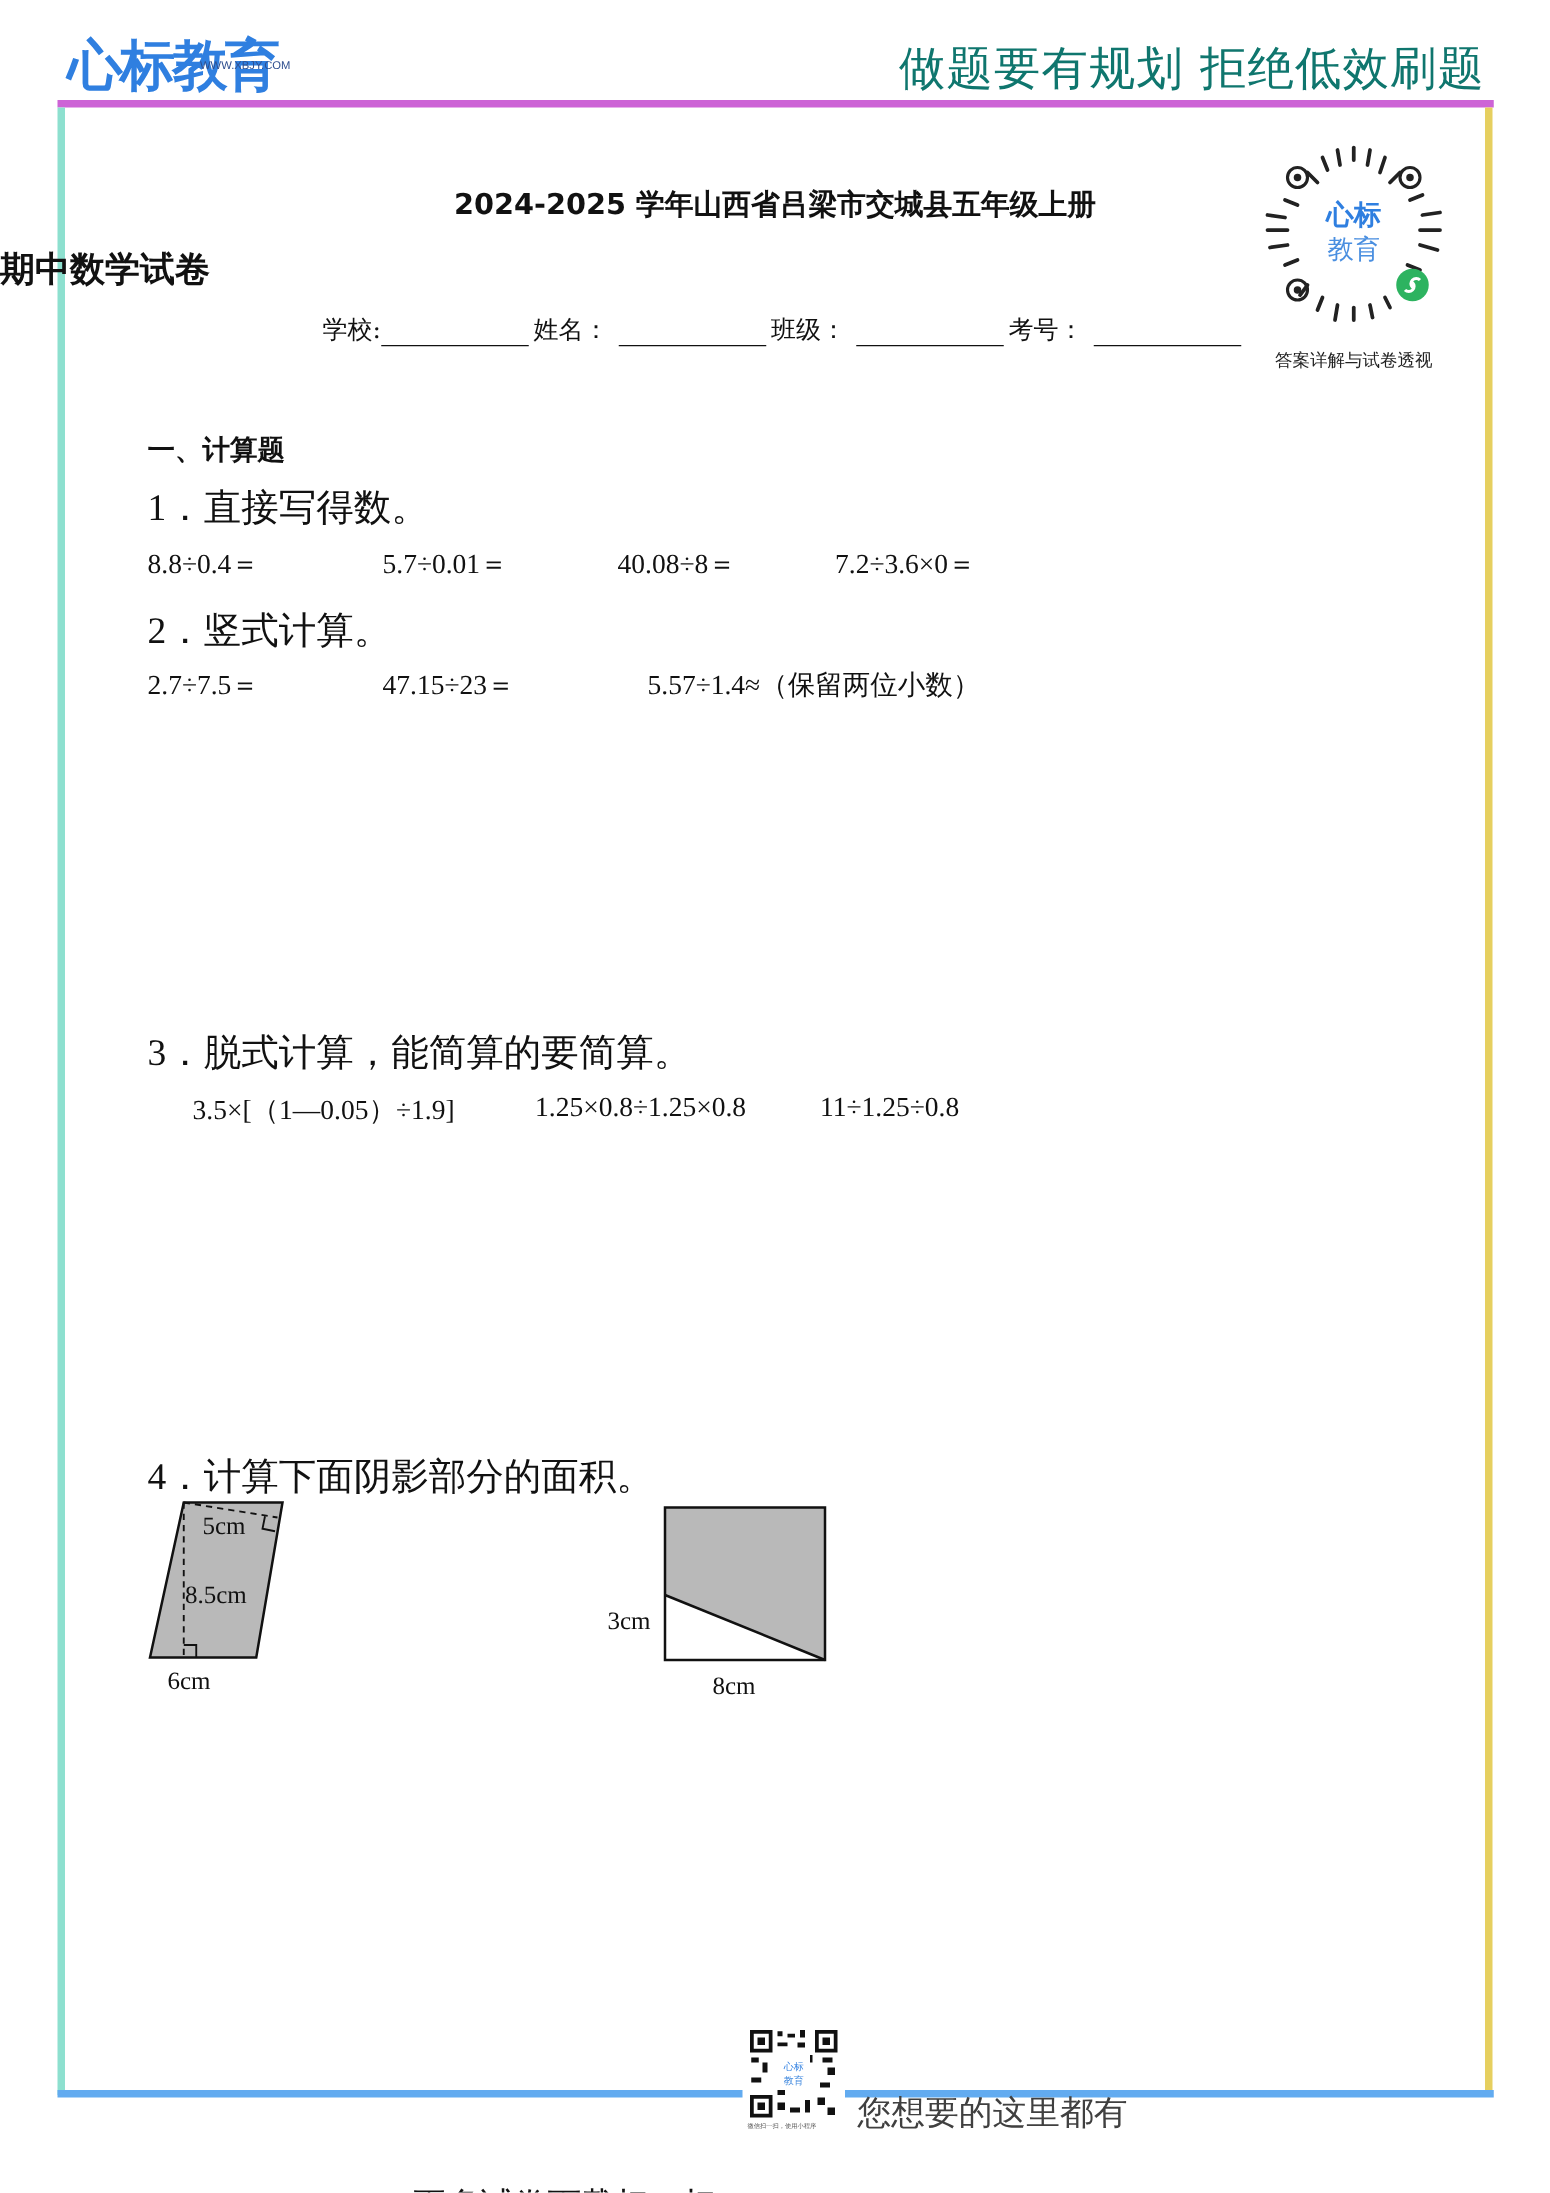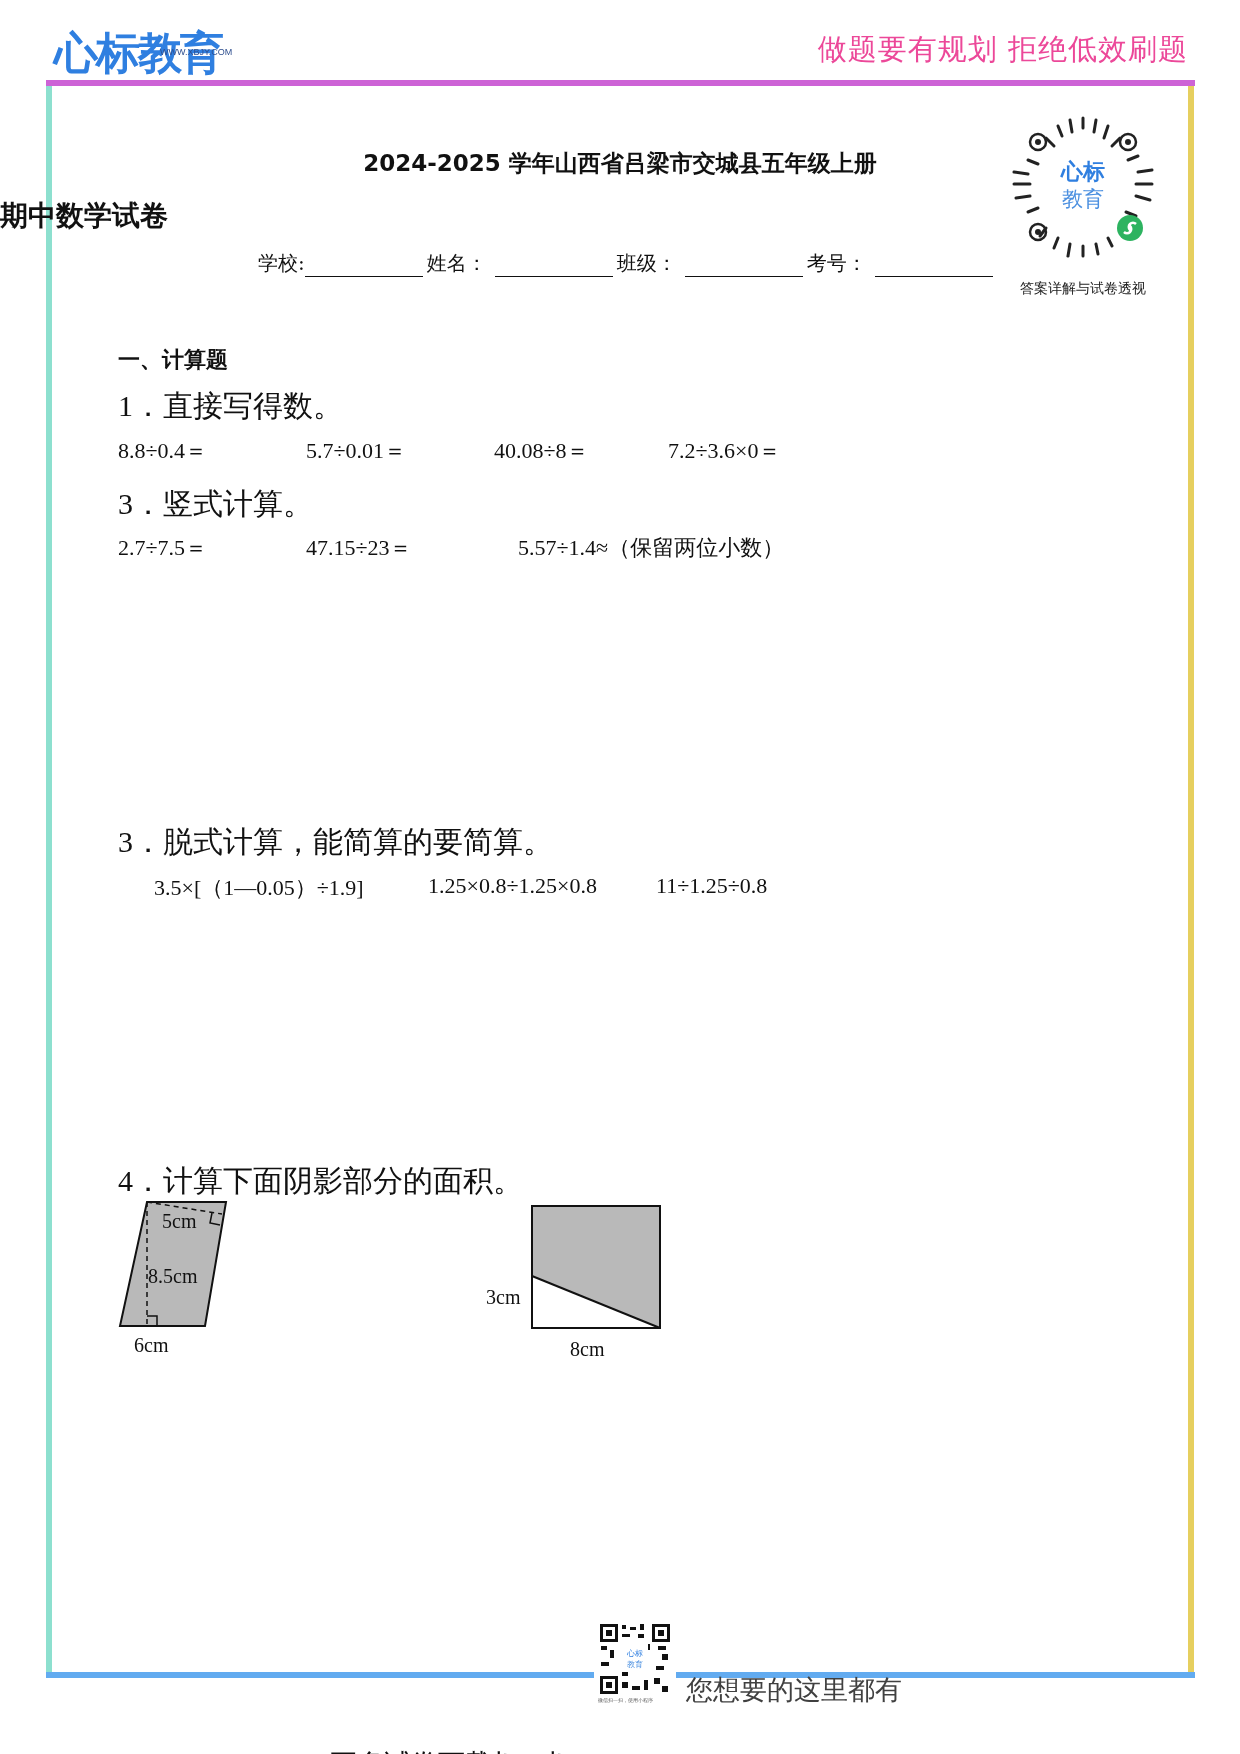--- a/index.html
+++ b/index.html
@@ -1,21 +1,21 @@
 <!DOCTYPE html>
 <html><head>
 <meta charset="utf-8">
 <style>
   html,body{margin:0;padding:0;background:#fff;}
   body{width:1240px;height:1754px;position:relative;overflow:hidden;font-family:"DejaVu Serif","Liberation Serif",serif;color:#111;}
   .abs{position:absolute;}
   .logo{left:54px;top:26px;height:54px;display:flex;align-items:center;}
   .logo-main{font-family:"DejaVu Sans",sans-serif;font-weight:bold;font-size:44px;color:#2f7fe0;letter-spacing:-2px;line-height:50px;}
   .logo-url{font-family:"Liberation Sans",sans-serif;font-size:9px;color:#2f4f8f;margin-left:-62px;margin-bottom:2px;}
-  .slogan{right:52px;top:30px;font-family:"DejaVu Serif",serif;font-size:29px;color:#ec4899;letter-spacing:1px;}
+  .slogan{right:52px;top:30px;font-family:"DejaVu Serif",serif;font-size:37px;color:#0f766e;letter-spacing:1px;}
   .frame-top{left:46px;top:80px;width:1149px;height:6px;background:#cd63d6;}
   .frame-left{left:46px;top:86px;width:6px;height:1590px;background:#8de0cf;}
   .frame-right{left:1188px;top:86px;width:6px;height:1590px;background:#e6cf5f;}
   .frame-bottom-l{left:46px;top:1672px;width:548px;height:6px;background:#62abf0;}
   .frame-bottom-r{left:676px;top:1672px;width:519px;height:6px;background:#62abf0;}
   .title1{left:0;width:1240px;top:148px;text-align:center;font-family:"DejaVu Sans",sans-serif;font-weight:bold;font-size:23px;}
   .title2{left:0;width:1240px;top:197px;text-align:left;font-family:"DejaVu Sans",sans-serif;font-weight:bold;font-size:28px;}
   .info{left:258px;top:250px;font-size:20px;display:flex;align-items:flex-end;}
   .info .blank{display:inline-block;width:118px;border-bottom:1.5px solid #111;height:20px;margin-right:4px;}
   .qr1{left:1008px;top:112px;width:150px;height:150px;}
@@ -107,21 +107,21 @@
 <div class="abs sec">一、计算题</div>
 
 <div class="abs q" style="left:118px;top:386px;">1．直接写得数。</div>
 <div class="abs row" style="left:118px;top:436px;">
   <span style="width:188px">8.8÷0.4＝</span>
   <span style="width:188px">5.7÷0.01＝</span>
   <span style="width:174px">40.08÷8＝</span>
   <span>7.2÷3.6×0＝</span>
 </div>
 
-<div class="abs q" style="left:118px;top:484px;">3．竖式计算。</div>
+<div class="abs q" style="left:118px;top:484px;">2．竖式计算。</div>
 <div class="abs row" style="left:118px;top:533px;">
   <span style="width:188px">2.7÷7.5＝</span>
   <span style="width:212px">47.15÷23＝</span>
   <span>5.57÷1.4≈（保留两位小数）</span>
 </div>
 
 <div class="abs q" style="left:118px;top:822px;">3．脱式计算，能简算的要简算。</div>
 <div class="abs row" style="left:130px;top:873px;margin-left:24px;">
   <span style="width:274px">3.5×[（1—0.05）÷1.9]</span>
   <span style="width:228px">1.25×0.8÷1.25×0.8</span>

